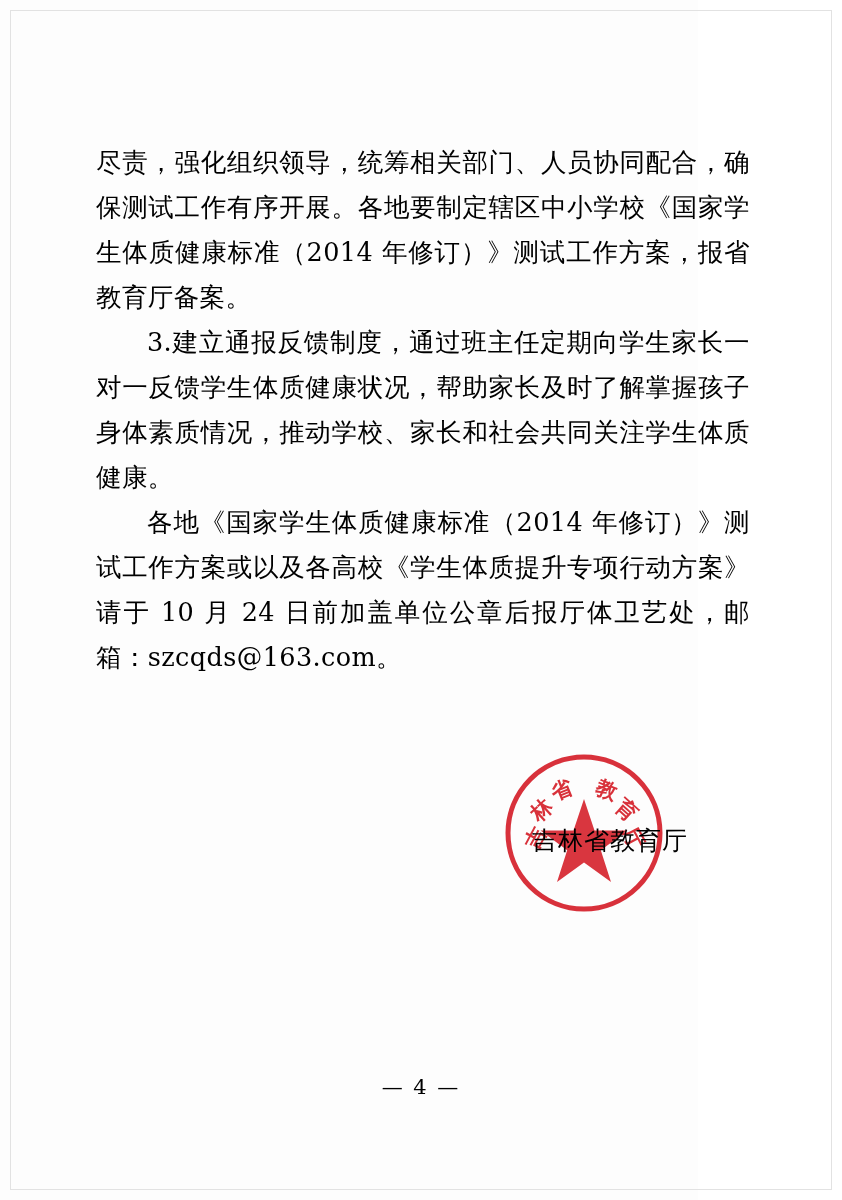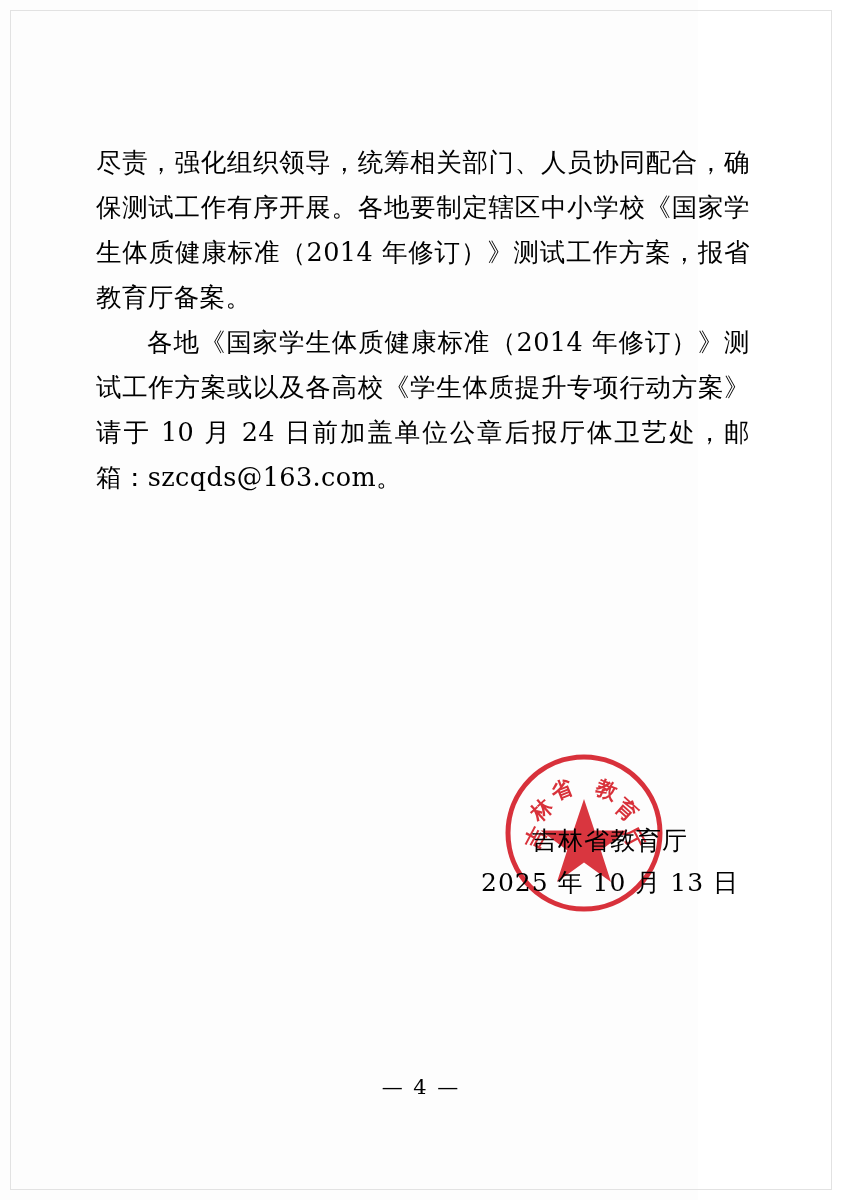--- a/index.html
+++ b/index.html
@@ -111,38 +111,38 @@
   }
 </style>
 </head>
 <body>
 
 <div class="page">
   <div class="page-border"></div>
 
   <div class="body-text">
     <p class="para noindent">尽责，强化组织领导，统筹相关部门、人员协同配合，确保测试工作有序开展。各地要制定辖区中小学校《国家学生体质健康标准（2014 年修订）》测试工作方案，报省教育厅备案。</p>
+    <p class="para">3.建立通报反馈制度，通过班主任定期向学生家长一对一反馈学生体质健康状况，帮助家长及时了解掌握孩子身体素质情况，推动学校、家长和社会共同关注学生体质健康。</p>
     <p class="para">各地《国家学生体质健康标准（2014 年修订）》测试工作方案或以及各高校《学生体质提升专项行动方案》请于 10 月 24 日前加盖单位公章后报厅体卫艺处，邮箱：szcqds@163.com。</p>
   </div>
 
   <div class="seal">
     <svg width="162" height="162" viewBox="0 0 162 162" xmlns="http://www.w3.org/2000/svg">
       <circle cx="81" cy="81" r="76" fill="none" stroke="#d5202a" stroke-width="5" opacity="0.92"></circle>
       <polygon points="81,47 91.5,78.5 124.5,78.5 97.8,98.2 108,130 81,110.5 54,130 64.2,98.2 37.5,78.5 70.5,78.5" fill="#d5202a" opacity="0.9"></polygon>
     </svg>
     <div class="seal-text">
       <span class="seal-char" style="left:22px; top:72px; transform:rotate(-62deg);">吉</span>
       <span class="seal-char" style="left:28px; top:44px; transform:rotate(-42deg);">林</span>
       <span class="seal-char" style="left:48px; top:24px; transform:rotate(-22deg);">省</span>
       <span class="seal-char" style="left:93px; top:24px; transform:rotate(22deg);">教</span>
       <span class="seal-char" style="left:113px; top:44px; transform:rotate(42deg);">育</span>
       <span class="seal-char" style="left:120px; top:72px; transform:rotate(62deg);">厅</span>
     </div>
   </div>
 
   <div class="sign-block">
     <div class="sign-line">吉林省教育厅</div>
-    <div class="sign-line">2025 年 10 月 13 日</div>
   </div>
 
 
   <div class="page-number">— 4 —</div>
 </div>
 
 </body></html>

